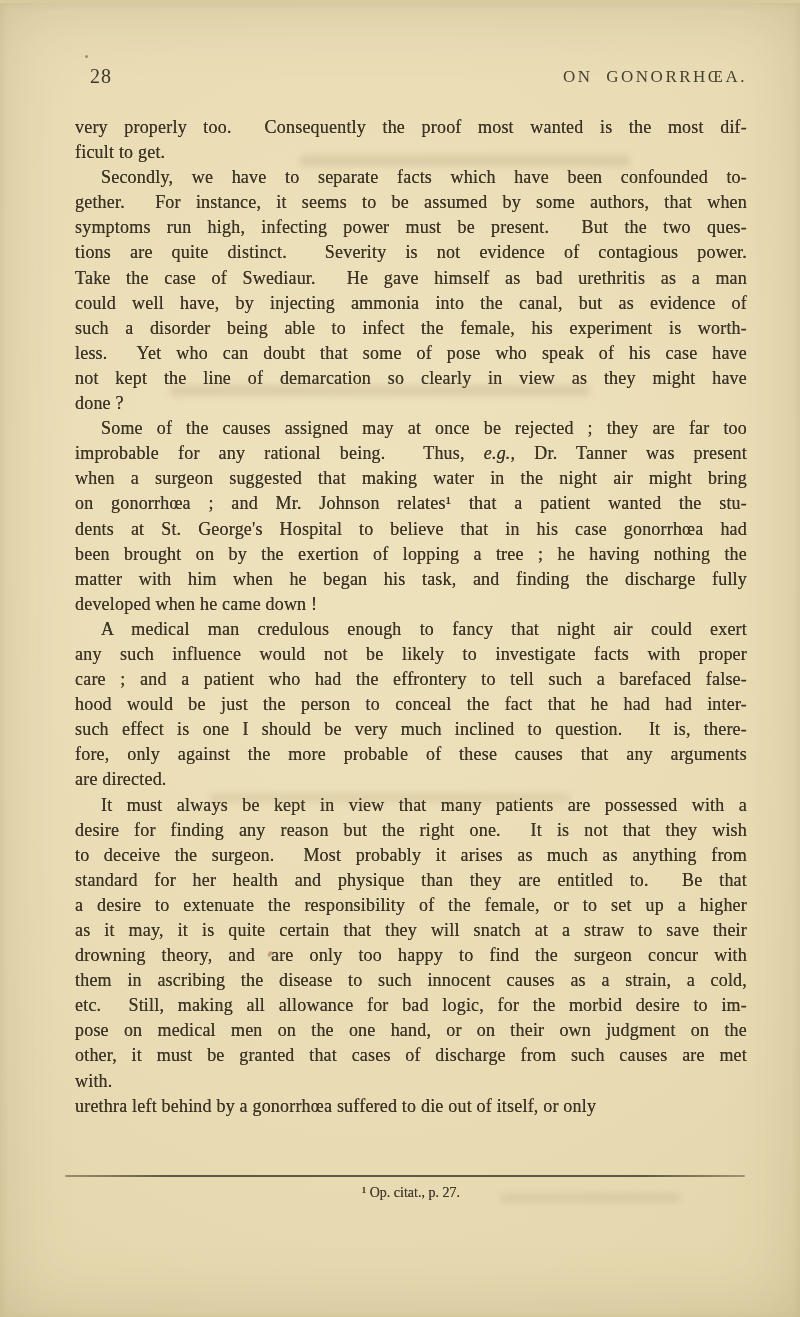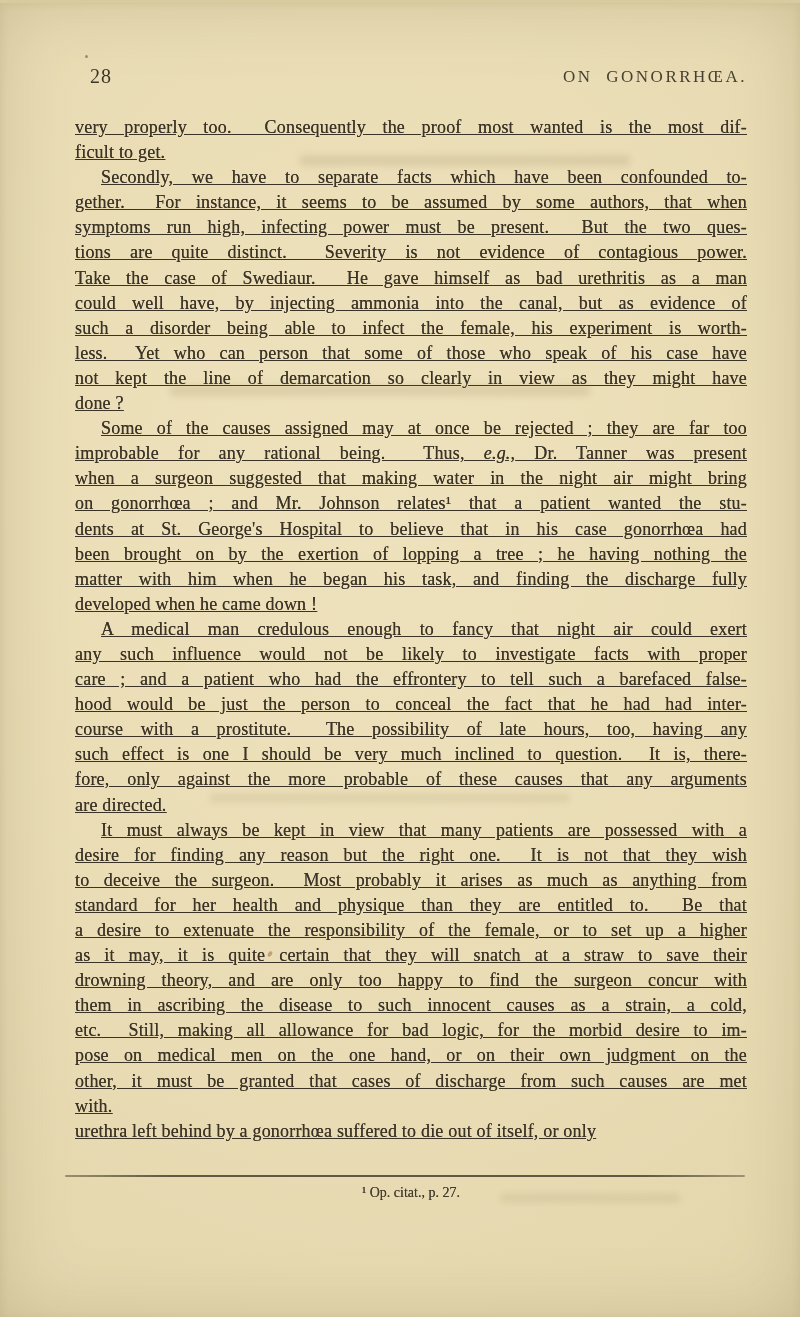--- a/index.html
+++ b/index.html
@@ -50,21 +50,21 @@
   .body-text {
     position: absolute;
     left: 75px;
     top: 112px;
     width: 672px;
     font-size: 18px;
     line-height: 25.1px;
     letter-spacing: 0.2px;
     text-shadow: 0 0 0.4px rgba(59, 51, 38, 0.85);
   }
-  .paragraph { margin: 0; text-decoration: underline; }
+  .paragraph { margin: 0; }
   .line {
     white-space: pre-wrap;
     text-align: justify;
     text-align-last: justify;
     text-justify: inter-word;
     height: 25.1px;
     overflow: visible;
   }
   .line.last { text-align-last: left; }
   .line.indent { padding-left: 26px; }
@@ -121,40 +121,39 @@
         <div class="line last">ficult to get.</div>
       </div>
       <div class="paragraph">
         <div class="line indent">Secondly, we have to separate facts which have been confounded to-</div>
         <div class="line">gether.  For instance, it seems to be assumed by some authors, that when</div>
         <div class="line">symptoms run high, infecting power must be present.  But the two ques-</div>
         <div class="line">tions are quite distinct.  Severity is not evidence of contagious power.</div>
         <div class="line">Take the case of Swediaur.  He gave himself as bad urethritis as a man</div>
         <div class="line">could well have, by injecting ammonia into the canal, but as evidence of</div>
         <div class="line">such a disorder being able to infect the female, his experiment is worth-</div>
-        <div class="line">less.  Yet who can person that some of those who speak of his case have</div>
+        <div class="line">less.  Yet who can doubt that some of pose who speak of his case have</div>
         <div class="line">not kept the line of demarcation so clearly in view as they might have</div>
         <div class="line last">done ?</div>
       </div>
       <div class="paragraph">
         <div class="line indent">Some of the causes assigned may at once be rejected ; they are far too</div>
         <div class="line">improbable for any rational being.  Thus, <i>e.g.,</i> Dr. Tanner was present</div>
         <div class="line">when a surgeon suggested that making water in the night air might bring</div>
         <div class="line">on gonorrhœa ; and Mr. Johnson relates¹ that a patient wanted the stu-</div>
         <div class="line">dents at St. George's Hospital to believe that in his case gonorrhœa had</div>
         <div class="line">been brought on by the exertion of lopping a tree ; he having nothing the</div>
         <div class="line">matter with him when he began his task, and finding the discharge fully</div>
         <div class="line last">developed when he came down !</div>
       </div>
       <div class="paragraph">
         <div class="line indent">A medical man credulous enough to fancy that night air could exert</div>
         <div class="line">any such influence would not be likely to investigate facts with proper</div>
         <div class="line">care ; and a patient who had the effrontery to tell such a barefaced false-</div>
         <div class="line">hood would be just the person to conceal the fact that he had had inter-</div>
-        <div class="line">course with a prostitute.  The possibility of late hours, too, having any</div>
         <div class="line">such effect is one I should be very much inclined to question.  It is, there-</div>
         <div class="line">fore, only against the more probable of these causes that any arguments</div>
         <div class="line last">are directed.</div>
       </div>
       <div class="paragraph">
         <div class="line indent">It must always be kept in view that many patients are possessed with a</div>
         <div class="line">desire for finding any reason but the right one.  It is not that they wish</div>
         <div class="line">to deceive the surgeon.  Most probably it arises as much as anything from</div>
         <div class="line">standard for her health and physique than they are entitled to.  Be that</div>
         <div class="line">a desire to extenuate the responsibility of the female, or to set up a higher</div>

